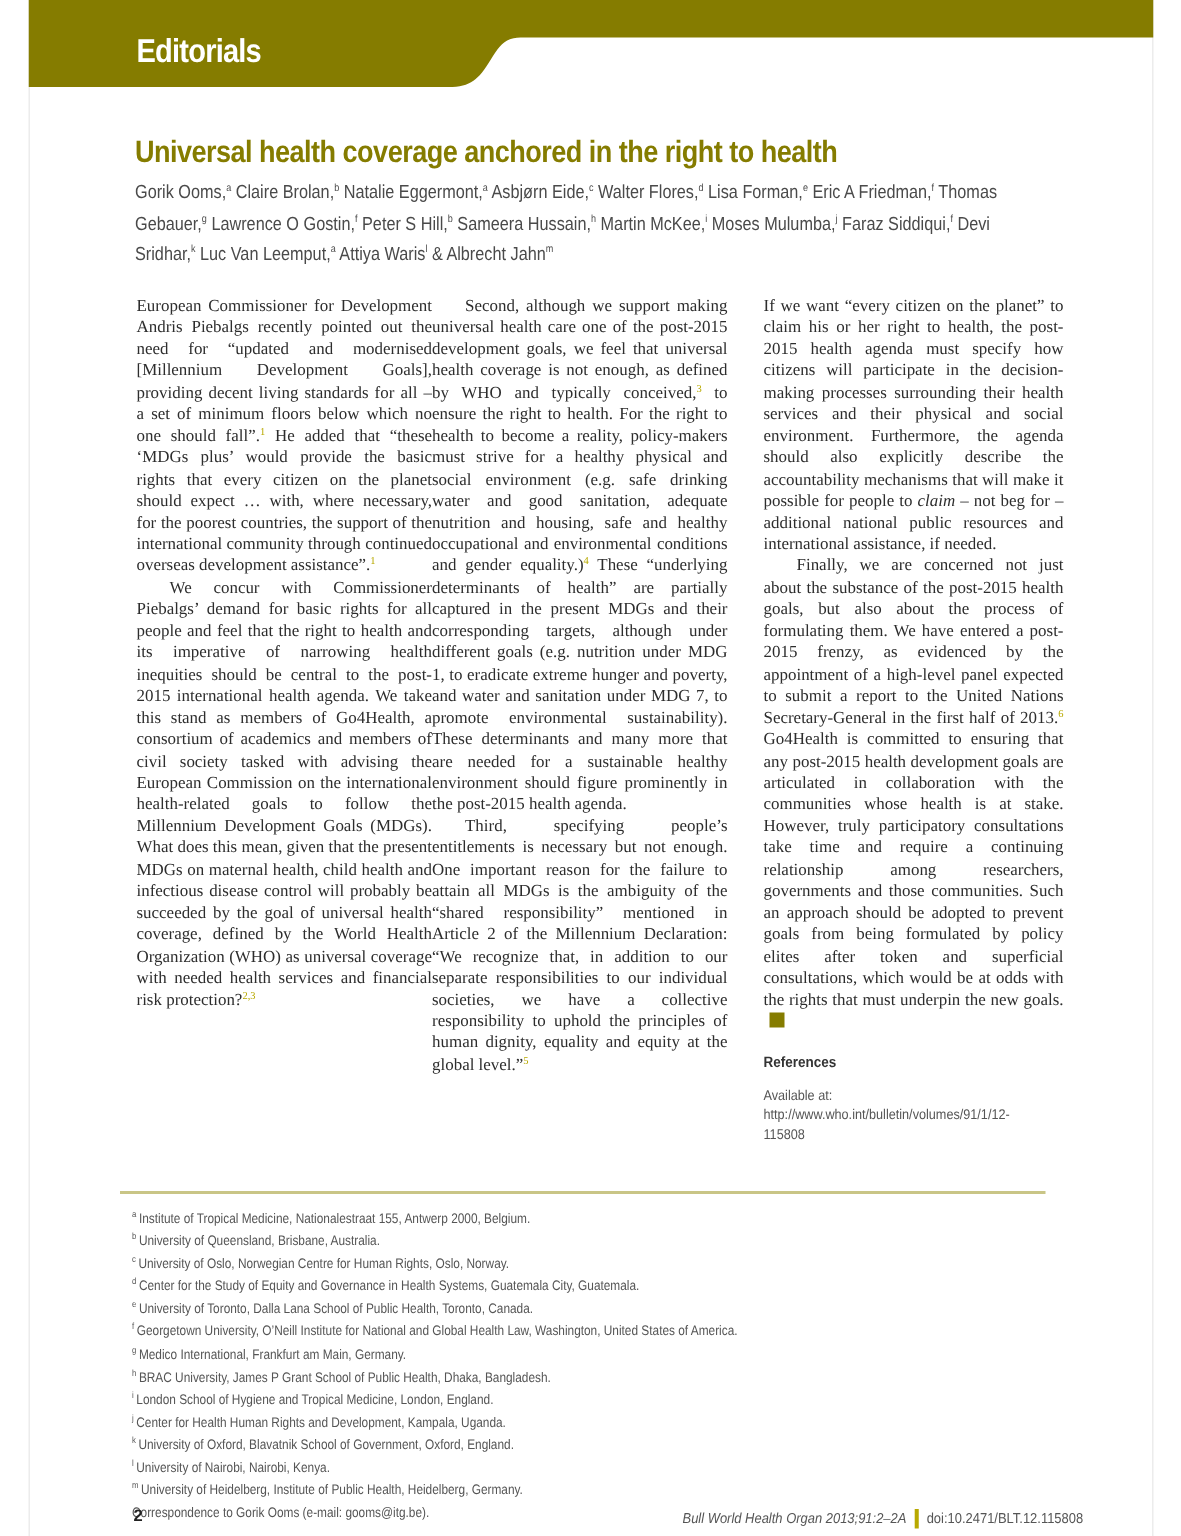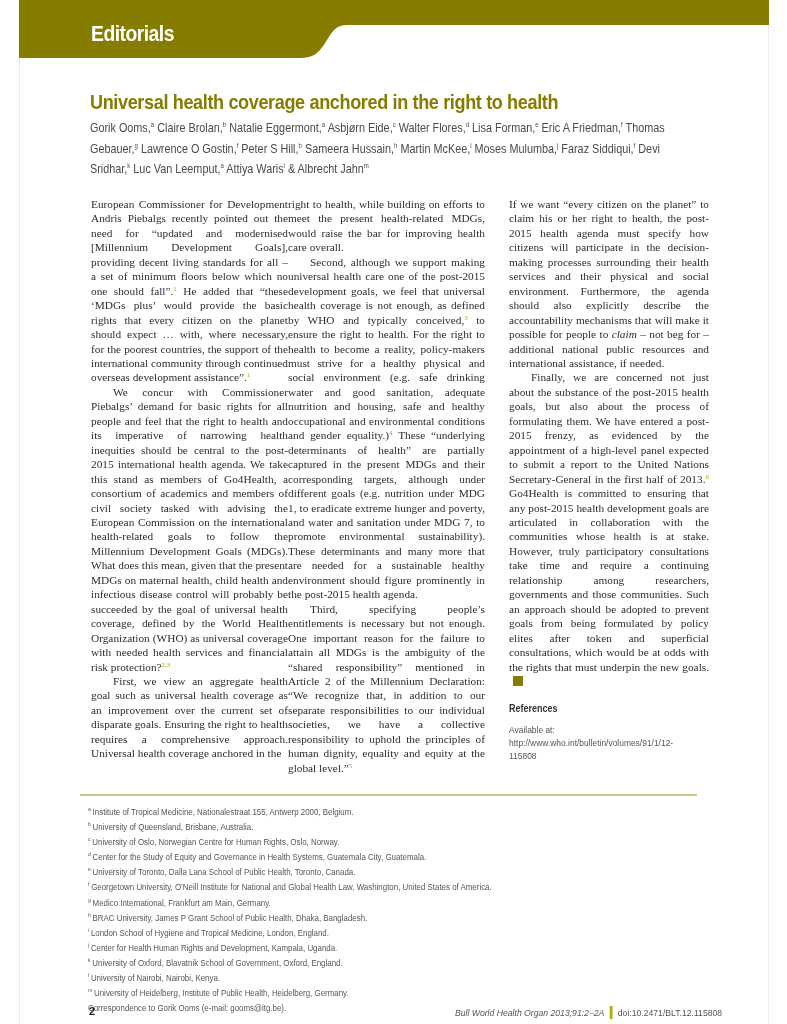--- a/index.html
+++ b/index.html
@@ -87,25 +87,23 @@
 </div>
 <div class="section-label">Editorials</div>
 
 <div class="title">Universal health coverage anchored in the right to health</div>
 
 <div class="authors" id="authors"><span>Gorik Ooms,</span><sup>a</sup><span> Claire Brolan,</span><sup>b</sup><span> Natalie Eggermont,</span><sup>a</sup><span> Asbjørn Eide,</span><sup>c</sup><span> Walter Flores,</span><sup>d</sup><span> Lisa Forman,</span><sup>e</sup><span> Eric A Friedman,</span><sup>f</sup><span> Thomas Gebauer,</span><sup>g</sup><span> Lawrence O Gostin,</span><sup>f</sup><span> Peter S Hill,</span><sup>b</sup><span> Sameera Hussain,</span><sup>h</sup><span> Martin McKee,</span><sup>i</sup><span> Moses Mulumba,</span><sup>j</sup><span> Faraz Siddiqui,</span><sup>f</sup><span> Devi Sridhar,</span><sup>k</sup><span> Luc Van Leemput,</span><sup>a</sup><span> Attiya Waris</span><sup>l</sup><span> &amp; Albrecht Jahn</span><sup>m</sup></div>
 
 <div class="col col1">
   <p><span>European Commissioner for Development Andris Piebalgs recently pointed out the need for “updated and modernised [Millennium Development Goals], providing decent living standards for all – a set of minimum floors below which no one should fall”.</span><sup class="ref">1</sup><span> He added that “these ‘MDGs plus’ would provide the basic rights that every citizen on the planet should expect … with, where necessary, for the poorest countries, the support of the international community through continued overseas development assistance”.</span><sup class="ref">1</sup></p>
   <p class="indent"><span>We concur with Commissioner Piebalgs’ demand for basic rights for all people and feel that the right to health and its imperative of narrowing health inequities should be central to the post-2015 international health agenda. We take this stand as members of Go4Health, a consortium of academics and members of civil society tasked with advising the European Commission on the international health-related goals to follow the Millennium Development Goals (MDGs). What does this mean, given that the present MDGs on maternal health, child health and infectious disease control will probably be succeeded by the goal of universal health coverage, defined by the World Health Organization (WHO) as universal coverage with needed health services and financial risk protection?</span><sup class="ref">2,3</sup></p>
-  <p class="indent" id="p3">First, we view an aggregate health goal such as universal health coverage as an improvement over the current set of disparate goals. Ensuring the right to health requires a comprehensive approach. Universal health coverage anchored in the</p>
 </div>
 
 <div class="col col2">
-  <p id="p3b">right to health, while building on efforts to meet the present health-related MDGs, would raise the bar for improving health care overall.</p>
   <p class="indent"><span>Second, although we support making universal health care one of the post-2015 development goals, we feel that universal health coverage is not enough, as defined by WHO and typically conceived,</span><sup class="ref">3</sup><span> to ensure the right to health. For the right to health to become a reality, policy-makers must strive for a healthy physical and social environment (e.g. safe drinking water and good sanitation, adequate nutrition and housing, safe and healthy occupational and environmental conditions and gender equality.)</span><sup class="ref">4</sup><span> These “underlying determinants of health” are partially captured in the present MDGs and their corresponding targets, although under different goals (e.g. nutrition under MDG 1, to eradicate extreme hunger and poverty, and water and sanitation under MDG 7, to promote environmental sustainability). These determinants and many more that are needed for a sustainable healthy environment should figure prominently in the post-2015 health agenda.</span></p>
   <p class="indent"><span>Third, specifying people’s entitlements is necessary but not enough. One important reason for the failure to attain all MDGs is the ambiguity of the “shared responsibility” mentioned in Article 2 of the Millennium Declaration: “We recognize that, in addition to our separate responsibilities to our individual societies, we have a collective responsibility to uphold the principles of human dignity, equality and equity at the global level.”</span><sup class="ref">5</sup></p>
 </div>
 
 <div class="col col3">
   <p><span>If we want “every citizen on the planet” to claim his or her right to health, the post-2015 health agenda must specify how citizens will participate in the decision-making processes surrounding their health services and their physical and social environment. Furthermore, the agenda should also explicitly describe the accountability mechanisms that will make it possible for people to </span><em>claim</em><span> – not beg for – additional national public resources and international assistance, if needed.</span></p>
   <p class="indent"><span>Finally, we are concerned not just about the substance of the post-2015 health goals, but also about the process of formulating them. We have entered a post-2015 frenzy, as evidenced by the appointment of a high-level panel expected to submit a report to the United Nations Secretary-General in the first half of 2013.</span><sup class="ref">6</sup><span> Go4Health is committed to ensuring that any post-2015 health development goals are articulated in collaboration with the communities whose health is at stake. However, truly participatory consultations take time and require a continuing relationship among researchers, governments and those communities. Such an approach should be adopted to prevent goals from being formulated by policy elites after token and superficial consultations, which would be at odds with the rights that must underpin the new goals.</span><span class="endmark"></span></p>
   <div class="refs-heading">References</div>
   <div class="refs-text">Available at: http://www.who.int/bulletin/volumes/91/1/12-115808</div>
 </div>

